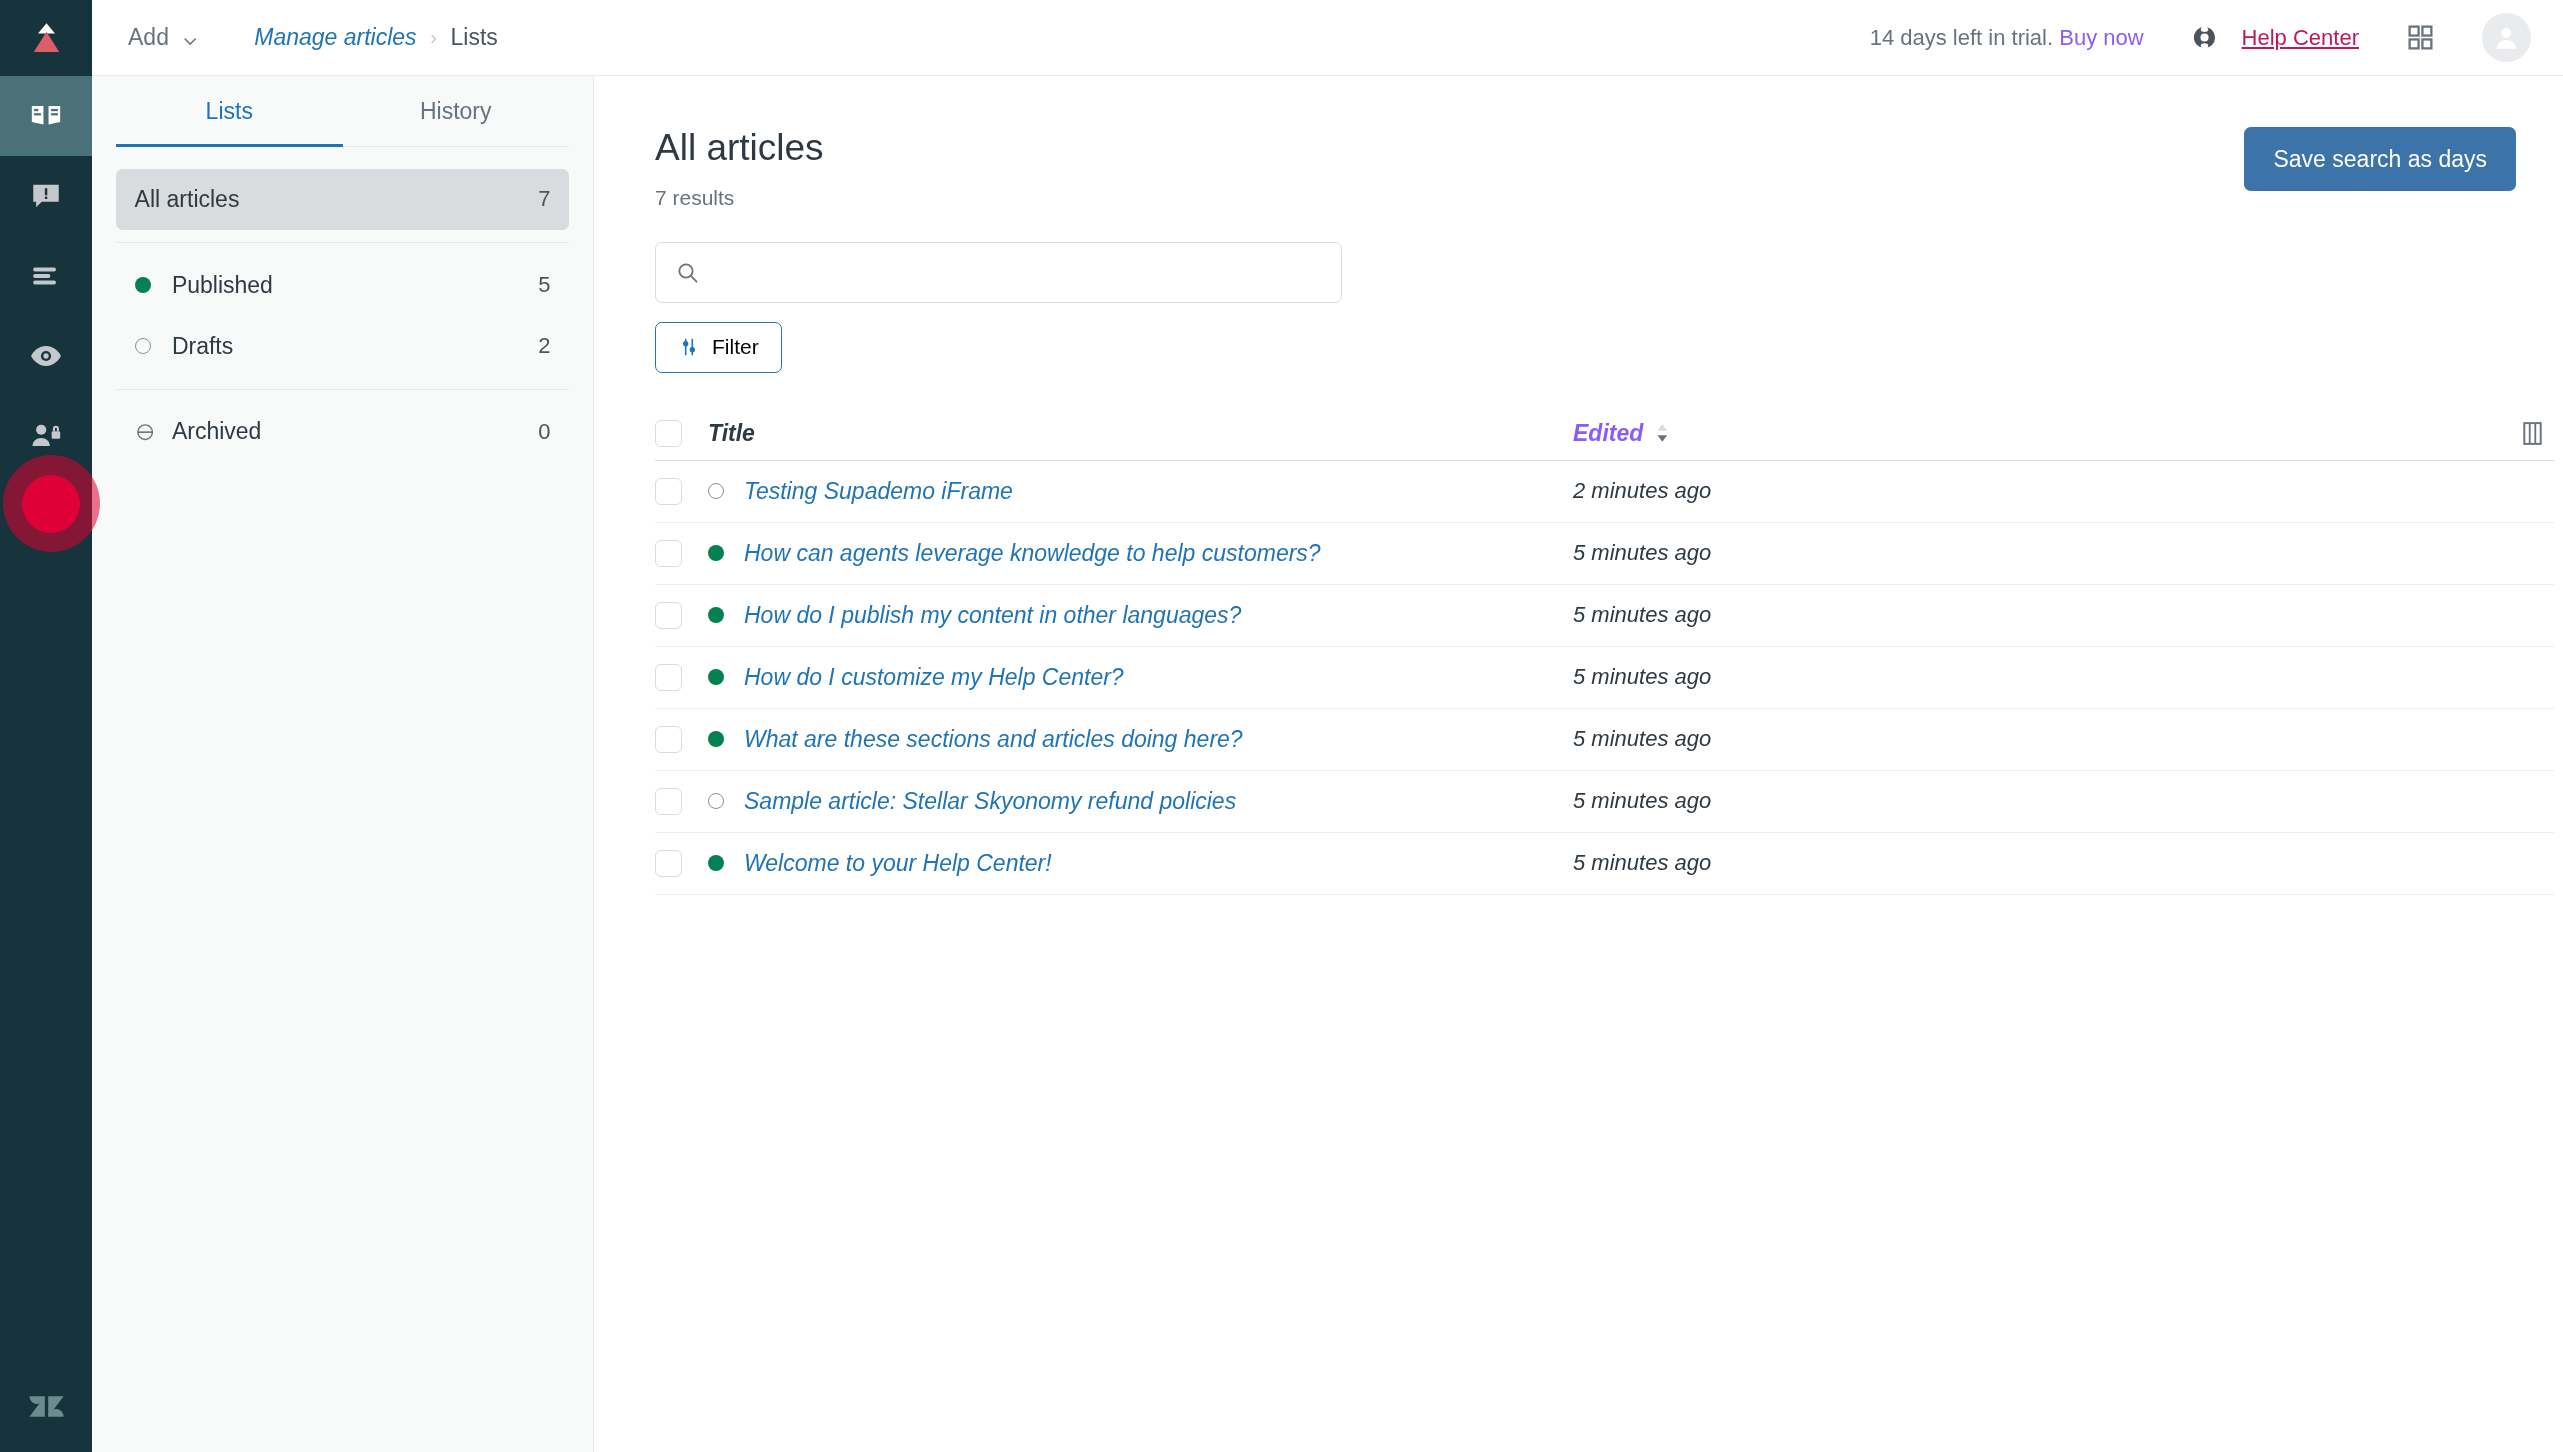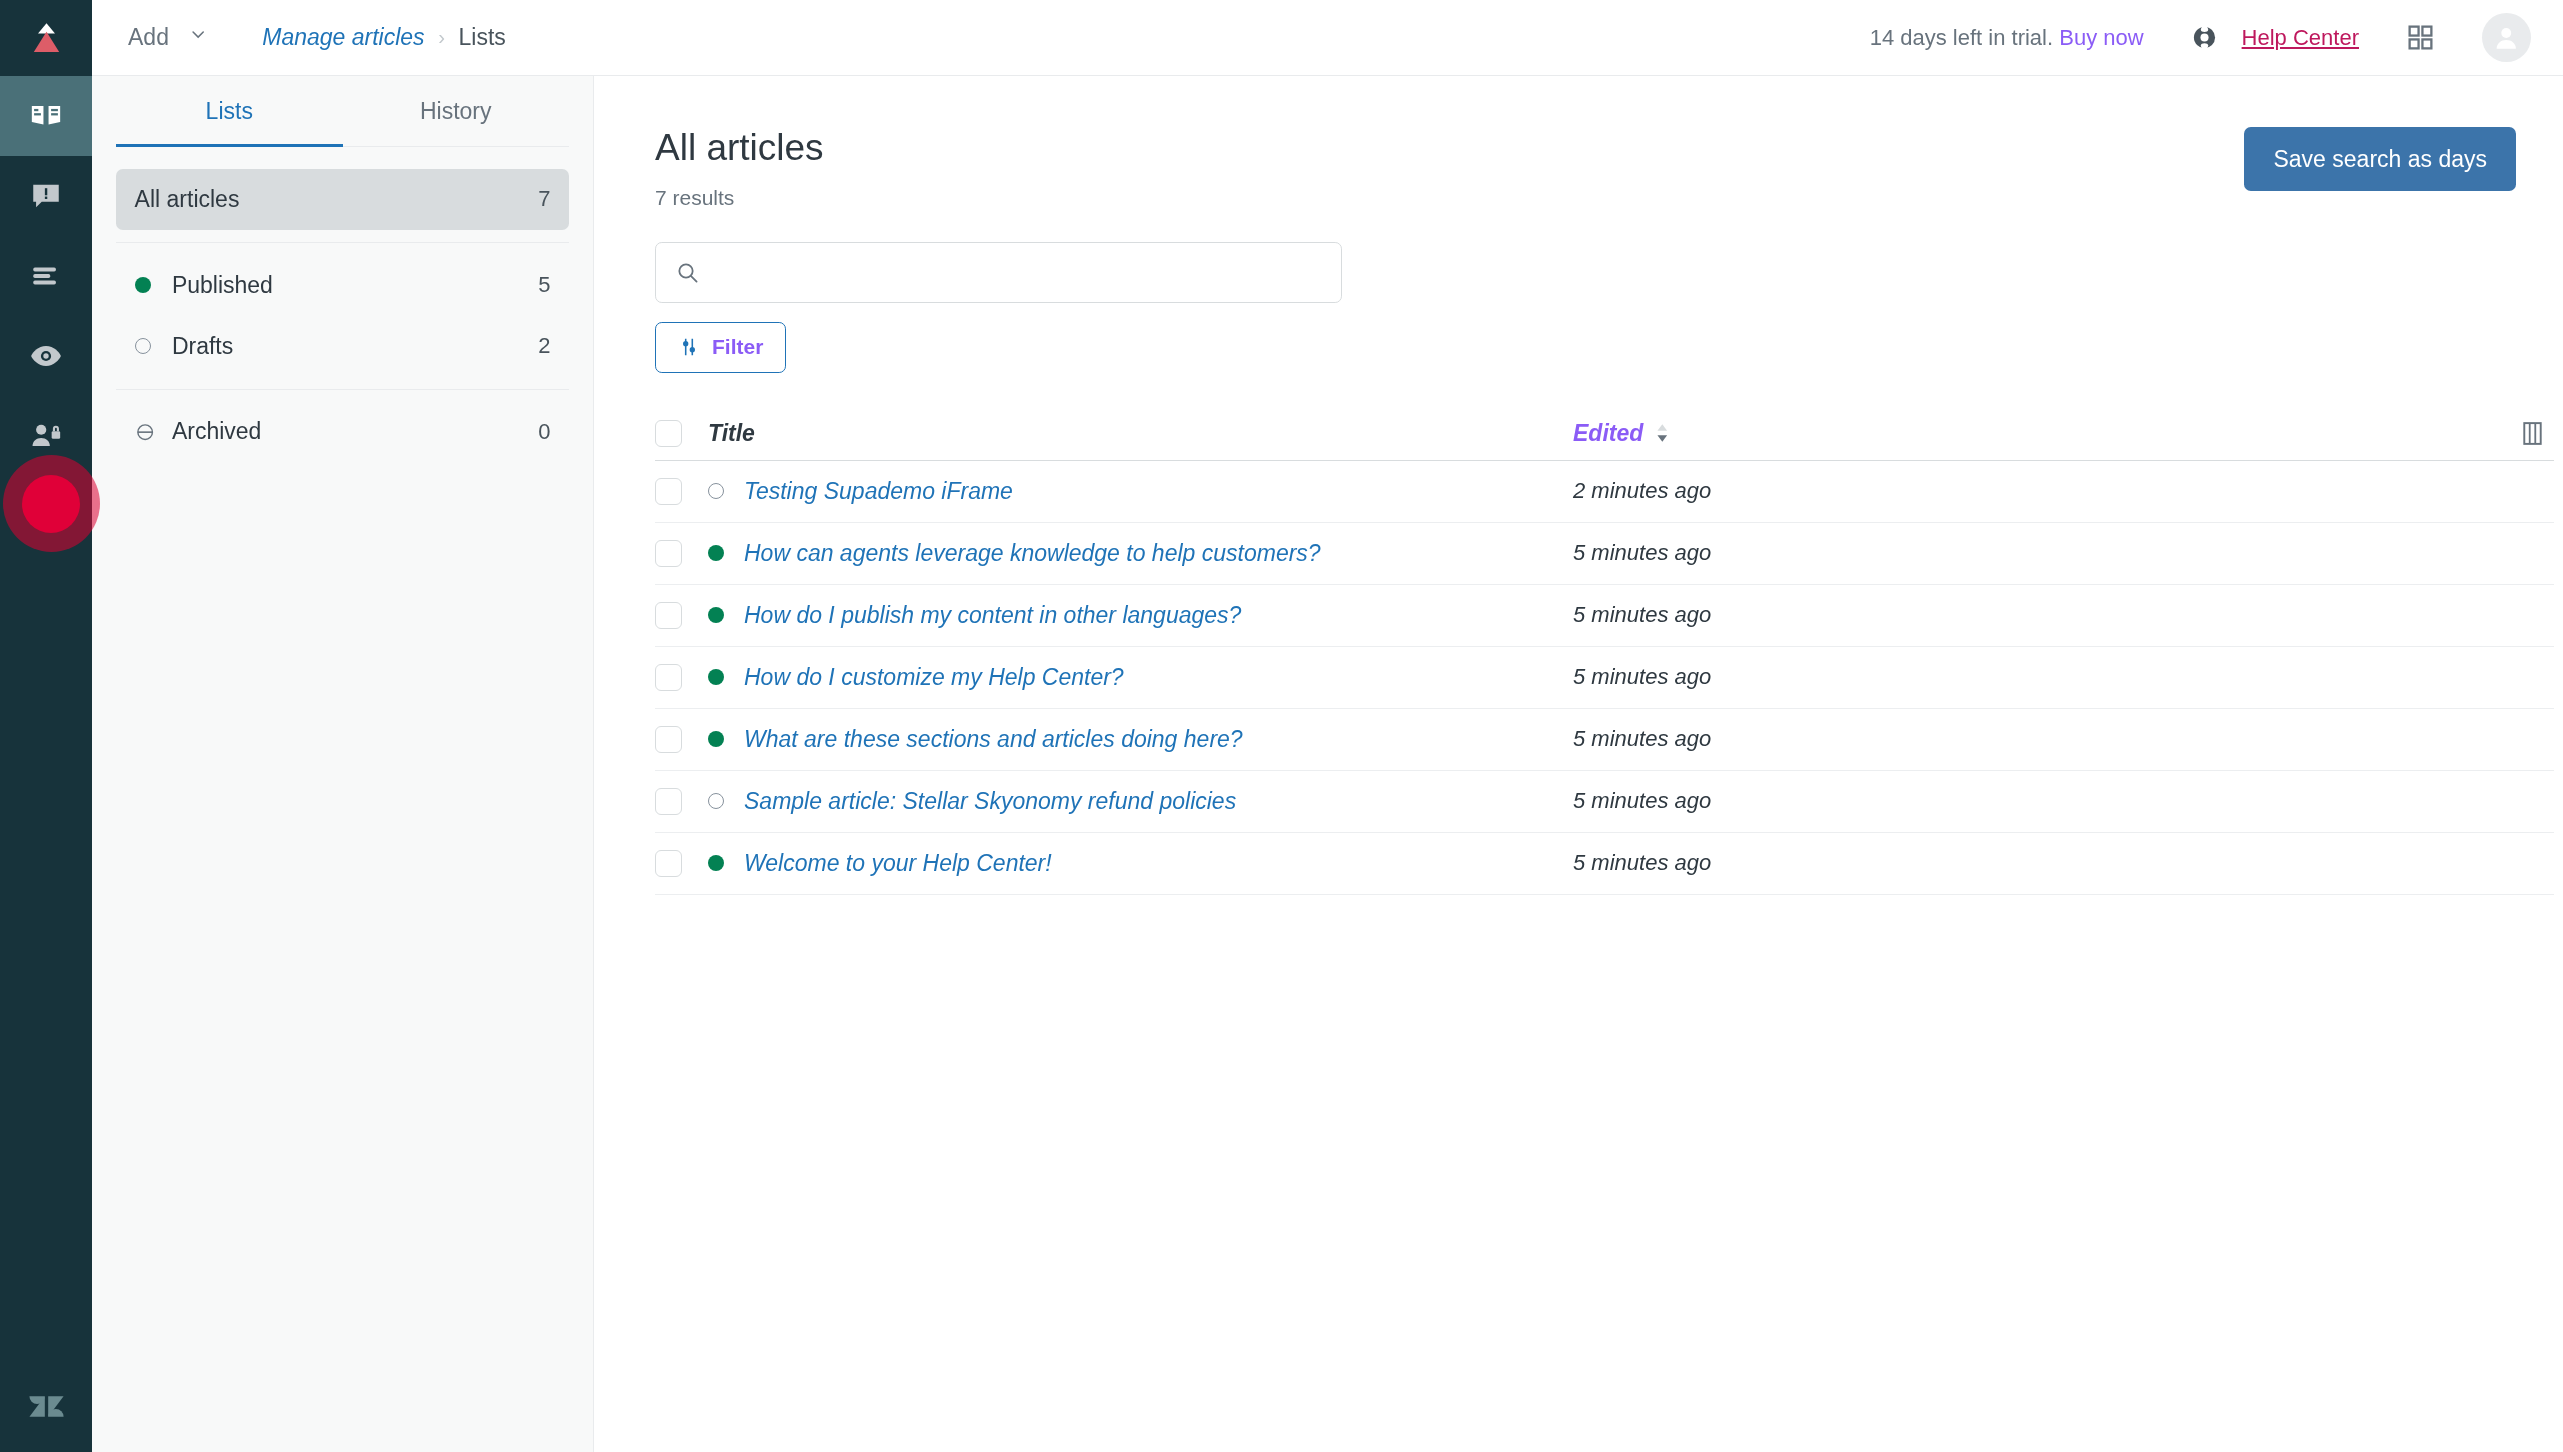--- a/index.html
+++ b/index.html
@@ -49,21 +49,21 @@
 
   
   .topbar {
     height: 76px; min-height: 76px;
     background: #ffffff;
     border-bottom: 0.8px solid #e9ebed;
     display: flex; align-items: center;
     padding: 0 32px 0 24px;
   }
   .add-btn {
-    display: flex; align-items: flex-start; gap: 19px;
+    display: flex; align-items: flex-end; gap: 11px;
     font-size: 23px; color: #68737d; cursor: pointer;
     padding: 5.1px 12px;
   }
   .breadcrumb {
     display: flex; align-items: center; gap: 13.6px;
     margin-left: 42px; font-size: 23px;
   }
   .crumb-link { color: #1f73b7; cursor: pointer; font-style: italic; }
   .crumb-sep { color: #c2c8cc; font-size: 20.3px; }
   .crumb-current { color: #49545c; }
@@ -142,23 +142,23 @@
   .search-input {
     border: none; outline: none; background: transparent;
     font-size: 22px; font-family: inherit; color: #2f3941;
     flex: 1 1 auto; margin-left: 13.6px;
   }
 
   .filter-btn {
     margin-top: 18.6px;
     display: inline-flex; align-items: center; gap: 12px;
     border: 0.8px solid #1f73b7; border-radius: 6.8px;
-    background: #fff; color: #8b5cf6;
+    background: #fff; color: #000000;
     font-size: 21px; font-family: inherit;
-    padding: 12.7px 22px; cursor: pointer; font-weight: bold;
+    padding: 12.7px 22px; cursor: pointer;
   }
 
   
   .table { margin-top: 34px; width: 1899px; font-style: italic; }
   .thead {
     display: flex; align-items: center;
     height: 54px; border-bottom: 0.8px solid #d8dcde;
   }
   .trow {
     display: flex; align-items: center;

